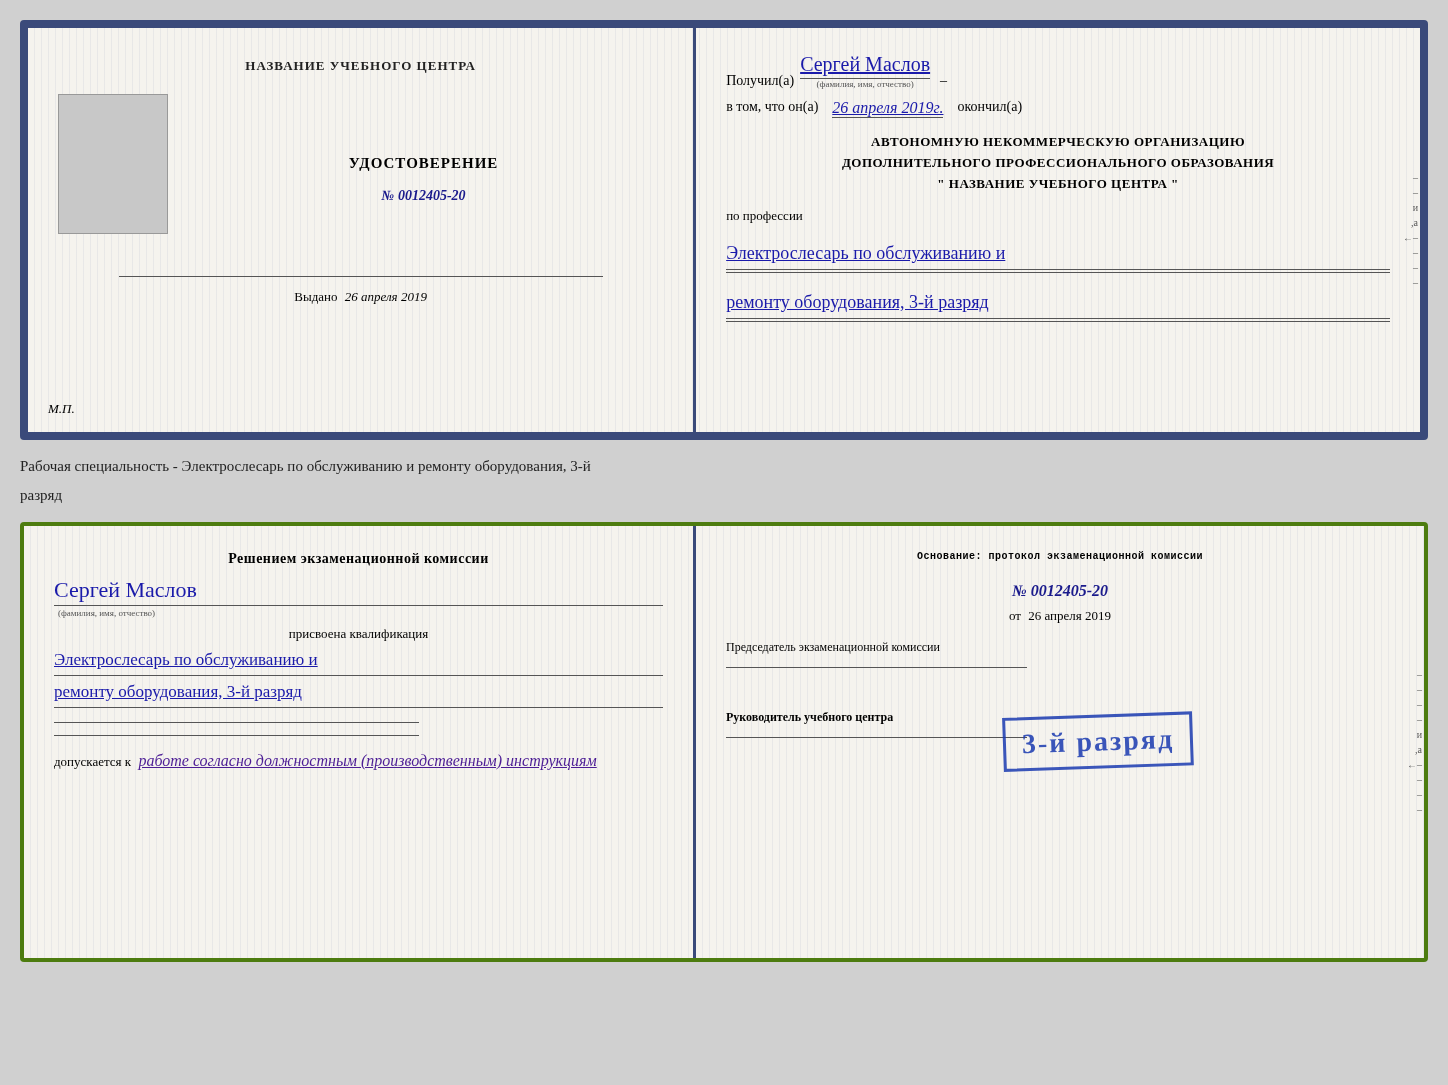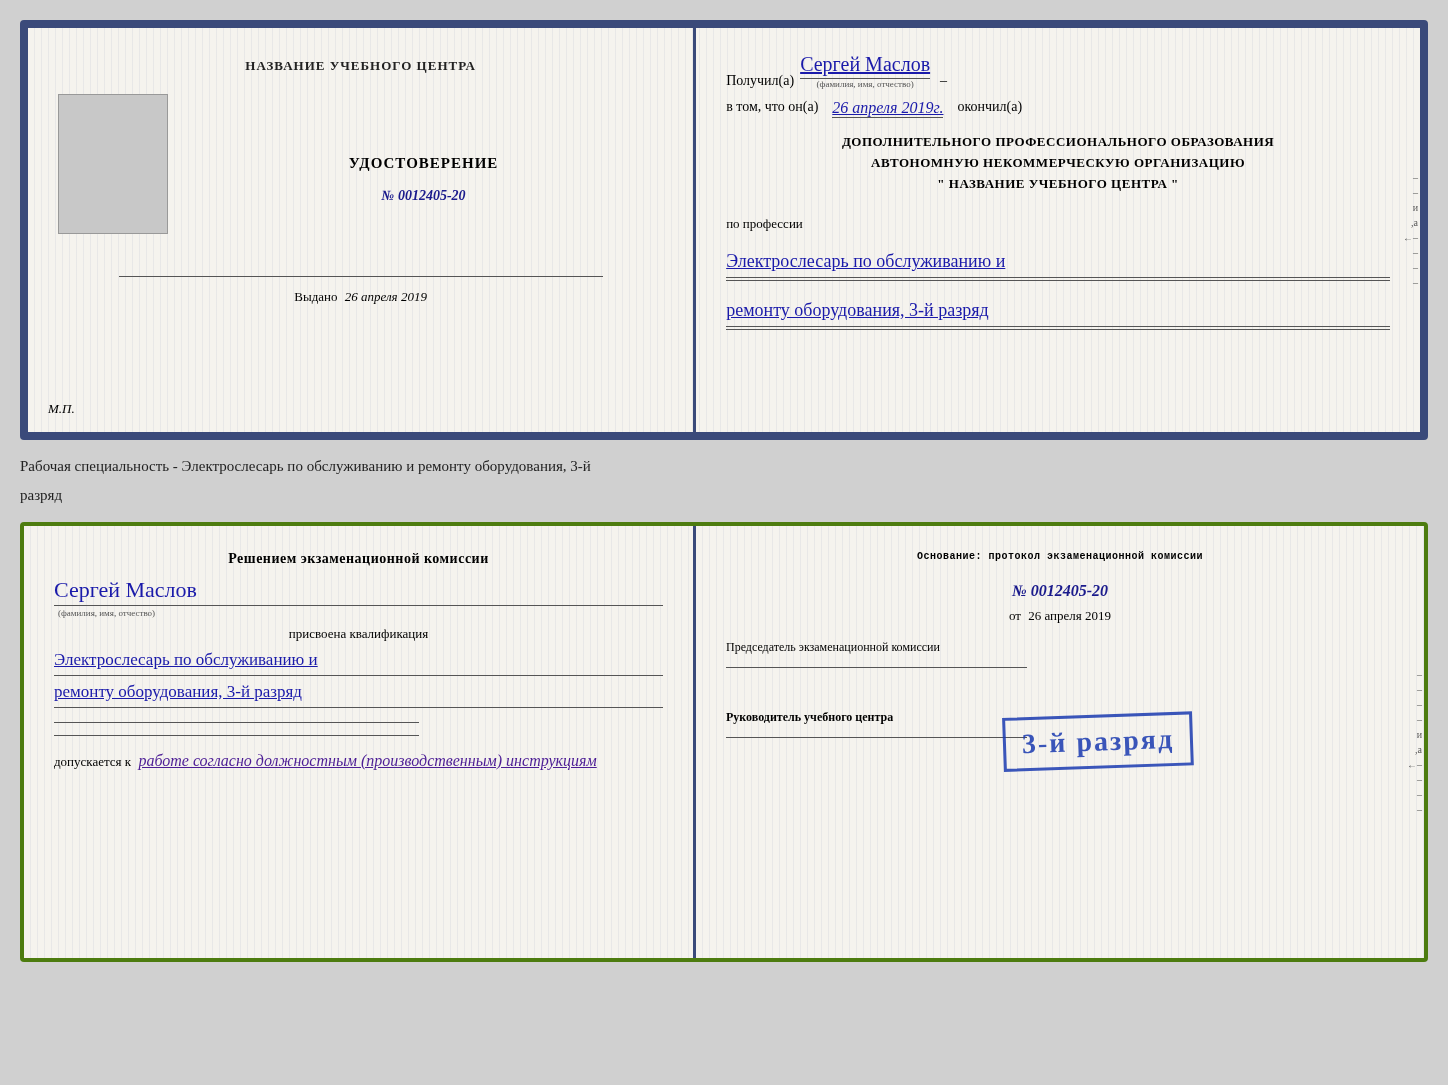--- a/index.html
+++ b/index.html
@@ -159,21 +159,21 @@
       font-size: 13px;
       text-align: center;
       line-height: 1.6;
       font-weight: bold;
       letter-spacing: 0.5px;
       margin: 4px 0;
     }
 
     .poprofessii-label {
       font-size: 13px;
-      margin-top: 8px;
+      margin-top: 0;
     }
 
     .handwritten-profession {
       font-family: 'Segoe Script', 'Brush Script MT', cursive;
       font-size: 18px;
       color: #1a1aaa;
       line-height: 1.7;
       border-bottom: 1px solid #555;
       margin-top: 4px;
       text-decoration: underline;
@@ -393,22 +393,22 @@
         <span style="font-size:14px; margin-left:4px;">–</span>
       </div>
 
       <div class="vtom-row">
         <span>в том, что он(а)</span>
         <span class="handwritten-date" style="margin: 0 8px;">26 апреля 2019г.</span>
         <span>окончил(а)</span>
       </div>
 
       <div class="org-block">
+        <div>АВТОНОМНУЮ НЕКОММЕРЧЕСКУЮ ОРГАНИЗАЦИЮ</div>
         <div>ДОПОЛНИТЕЛЬНОГО ПРОФЕССИОНАЛЬНОГО ОБРАЗОВАНИЯ</div>
-        <div>АВТОНОМНУЮ НЕКОММЕРЧЕСКУЮ ОРГАНИЗАЦИЮ</div>
         <div>"    НАЗВАНИЕ УЧЕБНОГО ЦЕНТРА    "</div>
       </div>
 
       <div class="poprofessii-label">по профессии</div>
       <div style="border-bottom: 1px solid #555; padding-bottom: 2px;">
         <div class="handwritten-profession">Электрослесарь по обслуживанию и</div>
       </div>
       <div style="border-bottom: 1px solid #555; padding-bottom: 2px;">
         <div class="handwritten-profession">ремонту оборудования, 3-й разряд</div>
       </div>

